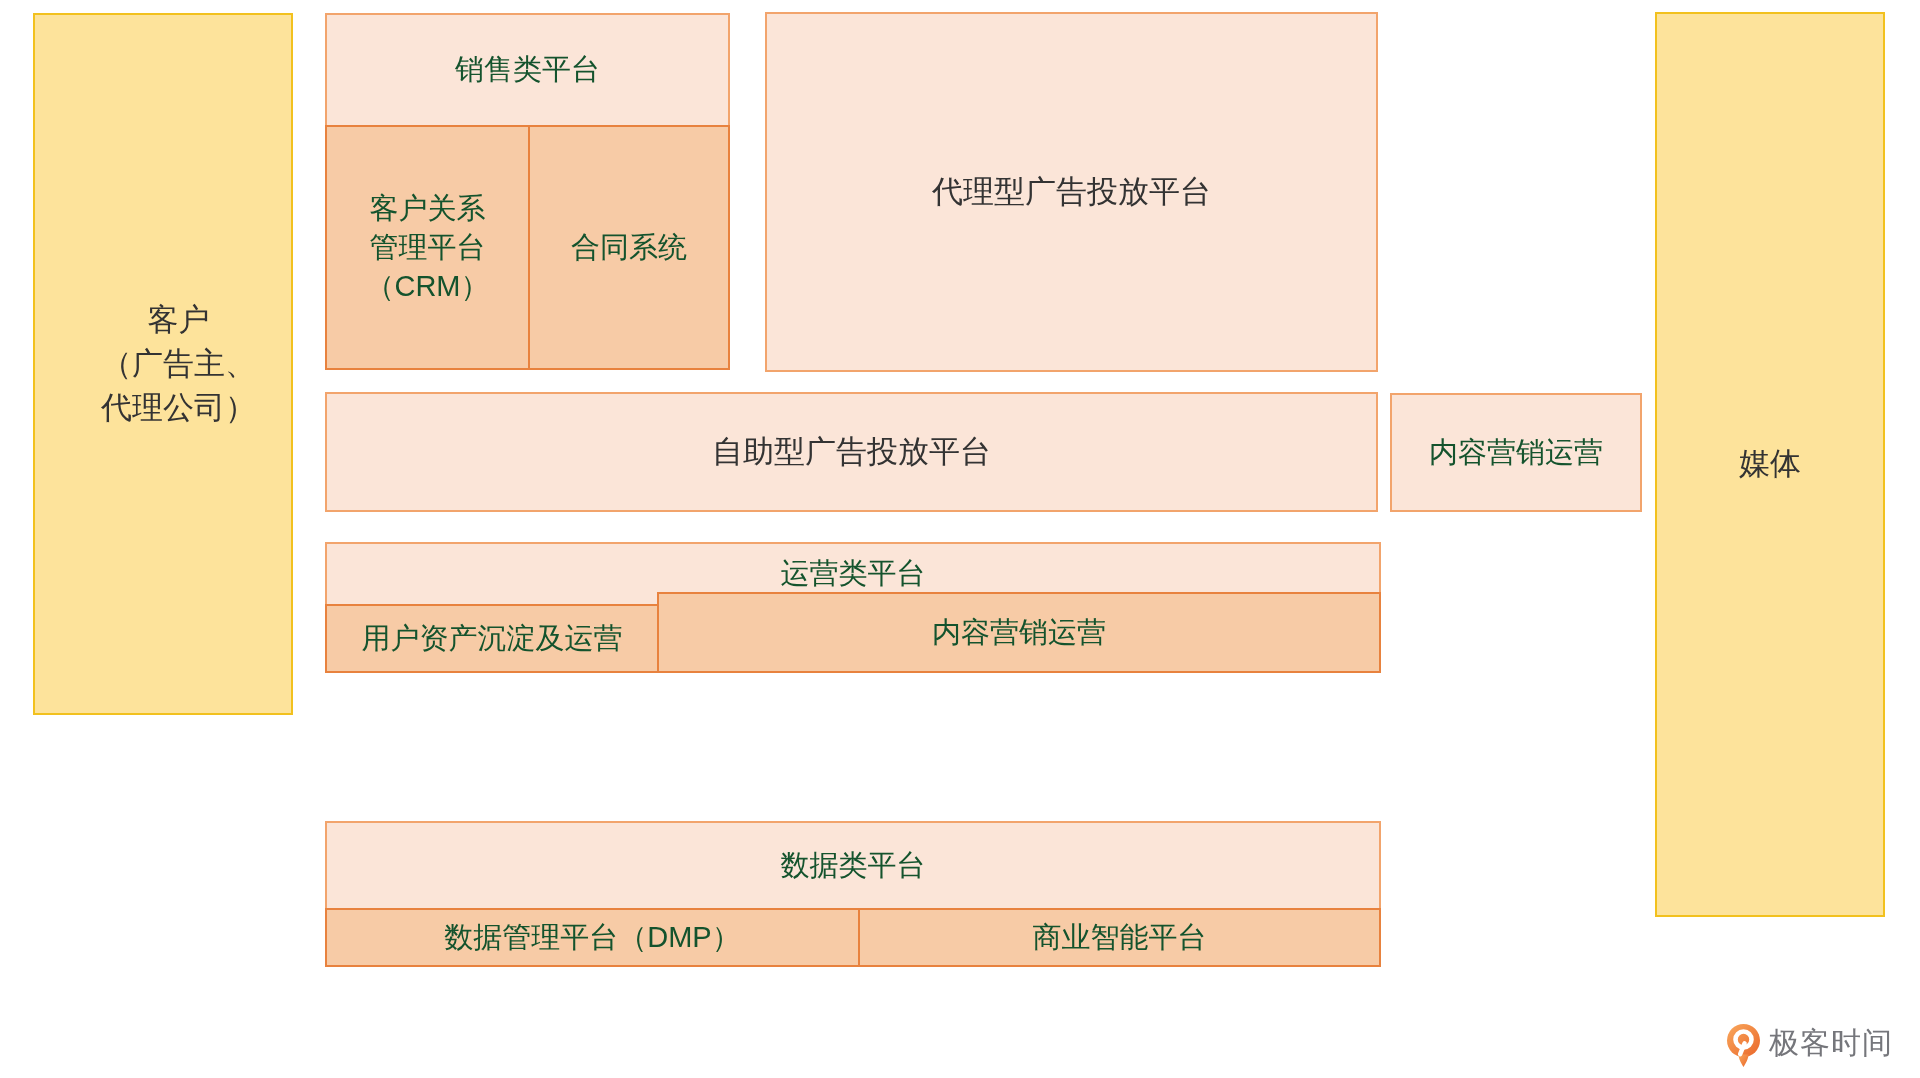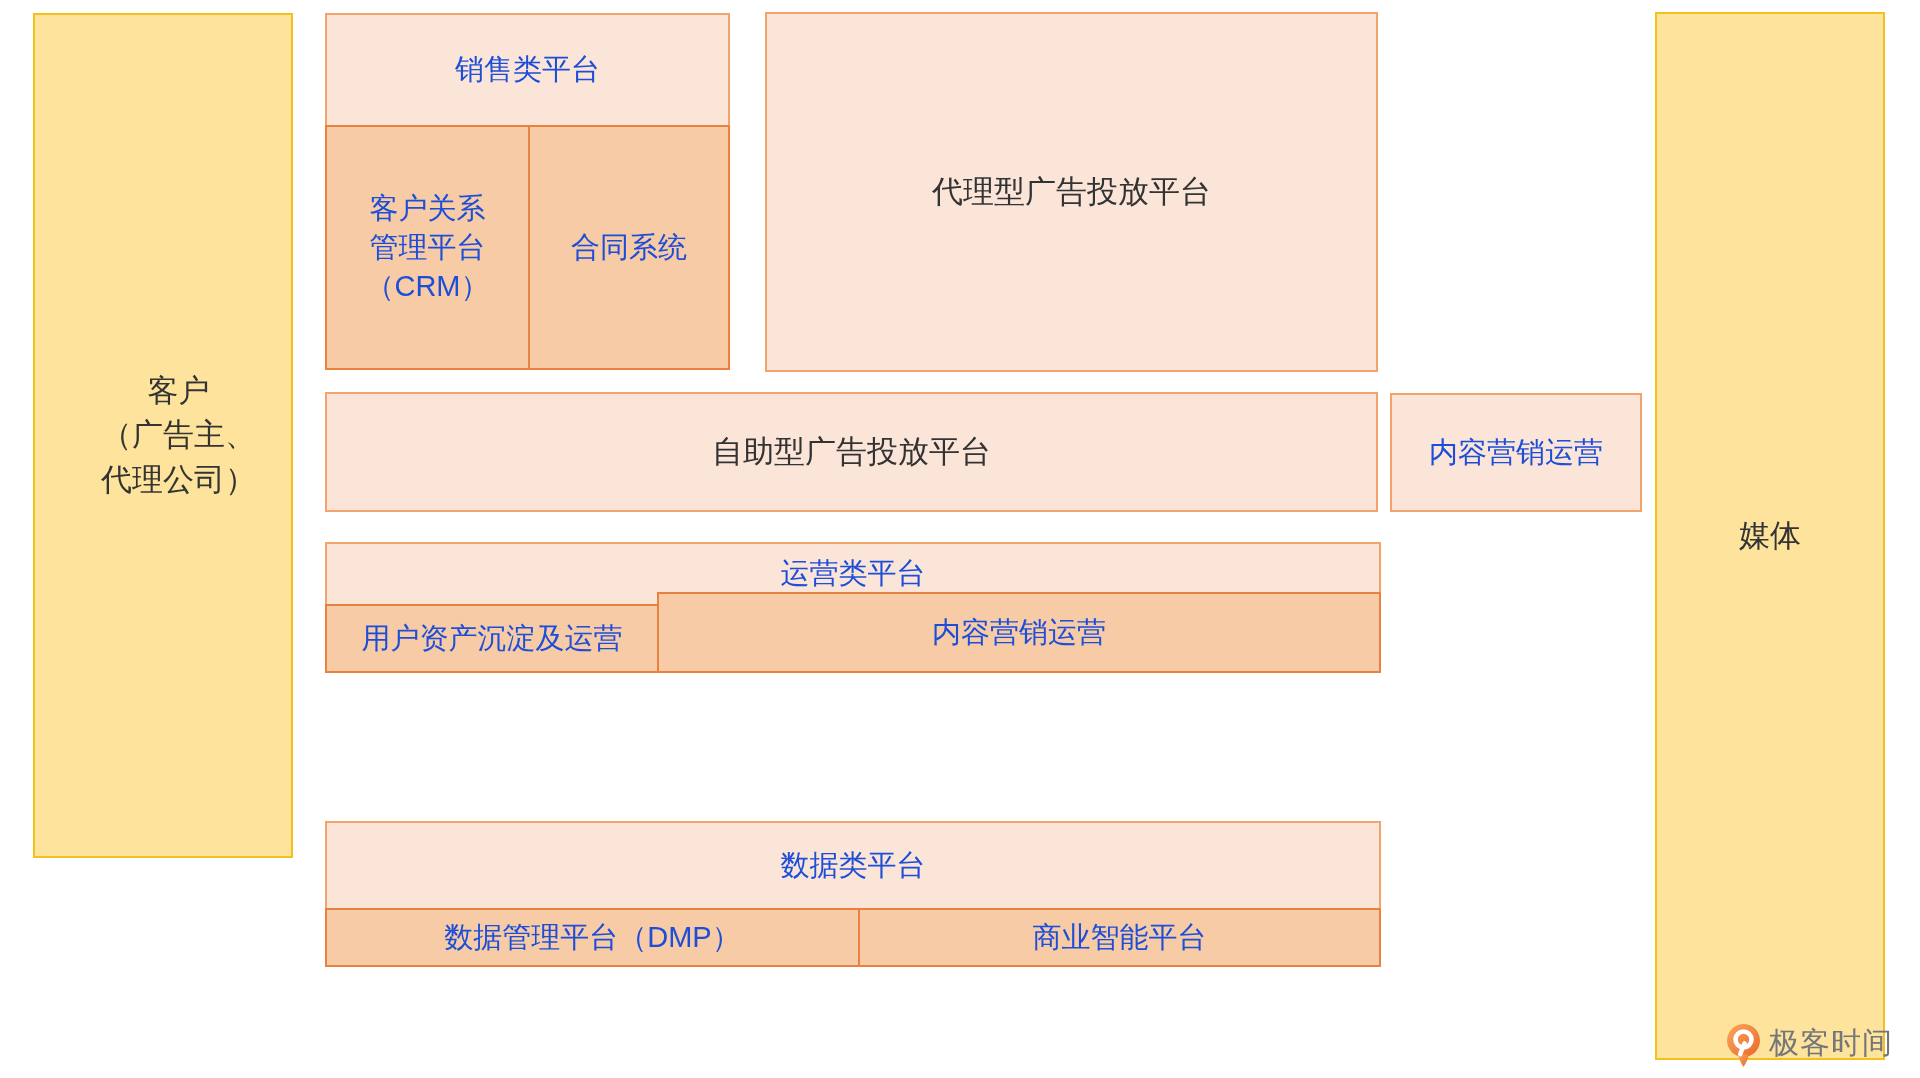--- a/index.html
+++ b/index.html
@@ -54,27 +54,27 @@
     background: #F7CBA6;
     border: 2px solid #E8823E;
     height: 100%;
     display: flex;
     align-items: center;
     justify-content: center;
     text-align: center;
   }
   .cell + .cell { margin-left: -2px; }
 
-  .label { font-size: 29px; line-height: 1.35; color: #1d4ed8; }
+  .label { font-size: 29px; line-height: 1.35; color: #14532d; }
   .label-lg { font-size: 31px; line-height: 1.42; color: #333333; }
   .multiline span { display: block; }
 
   
-  #customer-box { left: 33px;  top: 13px;  width: 260px;  height: 845px; padding-left: 31px; }
-  #media-box    { left: 1655px; top: 12px; width: 230px;  height: 1048px; }
+  #customer-box { left: 33px;  top: 13px;  width: 260px;  height: 702px; padding-left: 31px; }
+  #media-box    { left: 1655px; top: 12px; width: 230px;  height: 905px; }
 
   #sales-group  { left: 325px; top: 13px;  width: 405px; }
   #sales-group .group-header { height: 112px; }
   #sales-group .cells        { height: 245px; }
   #crm-cell      { width: 205px; }
   #contract-cell { flex: 1; }
 
   #agency-box    { left: 765px;  top: 12px;  width: 613px;  height: 360px; }
   #selfserve-box { left: 325px;  top: 392px; width: 1053px; height: 120px; }
   #traffic-box   { left: 1390px; top: 393px; width: 252px;  height: 119px; }

